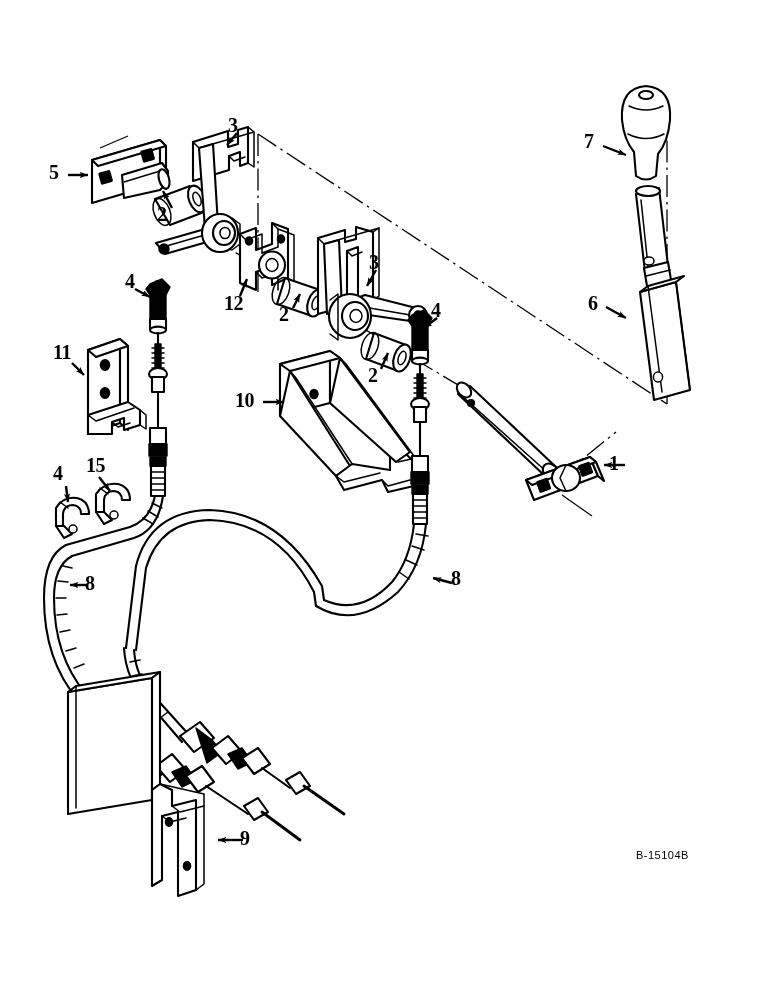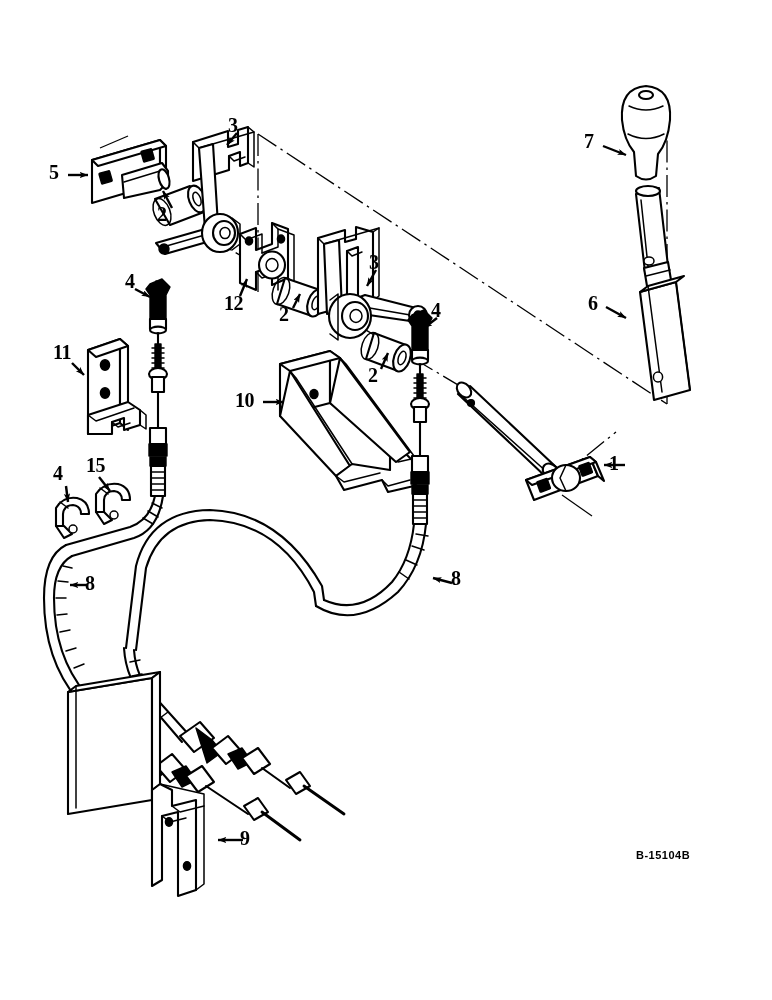--- a/index.html
+++ b/index.html
@@ -5,21 +5,21 @@
 <style>
   html,body{margin:0;padding:0;background:#ffffff;}
   body{width:772px;height:1000px;overflow:hidden;
        font-family:"Liberation Serif", serif;}
   #stage{position:relative;width:772px;height:1000px;background:#fff;}
   svg.sheet{position:absolute;inset:0;width:772px;height:1000px;}
   .callout{position:absolute;font-family:"Liberation Serif", serif;
            font-weight:bold;font-size:20px;color:#000;line-height:1;
            letter-spacing:-0.5px;}
   .drawingno{position:absolute;font-family:"Liberation Sans", sans-serif;
-             font-weight:bold;font-size:11px;color:#000;letter-spacing:0.5px;}
+             font-weight:normal;font-size:11px;color:#000;letter-spacing:0.5px;}
 </style>
 </head>
 <body>
 
 <div id="stage">
 
   <svg class="sheet" viewBox="0 0 772 1000">
     <defs>
       <style>
         .ln   { fill:none; stroke:#000; stroke-width:2.1; stroke-linecap:round; stroke-linejoin:round; }

